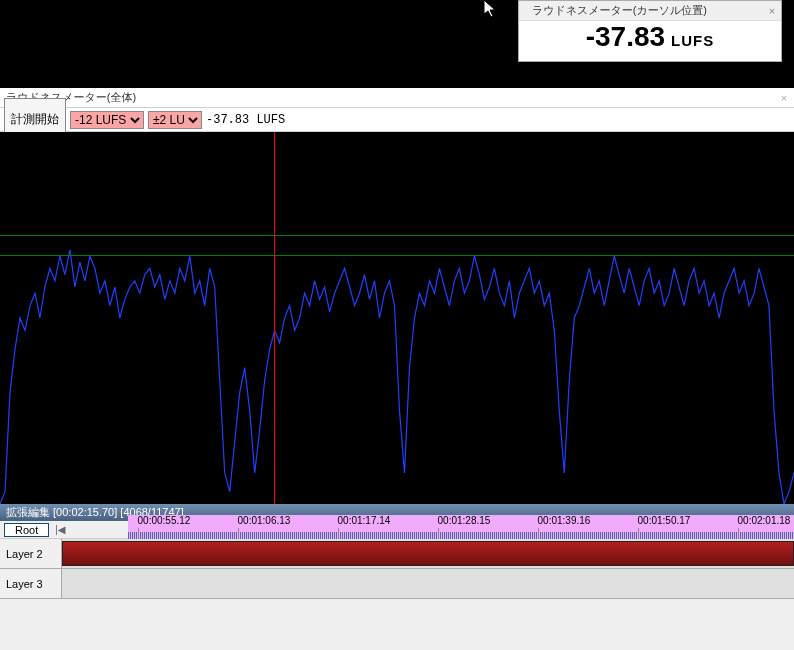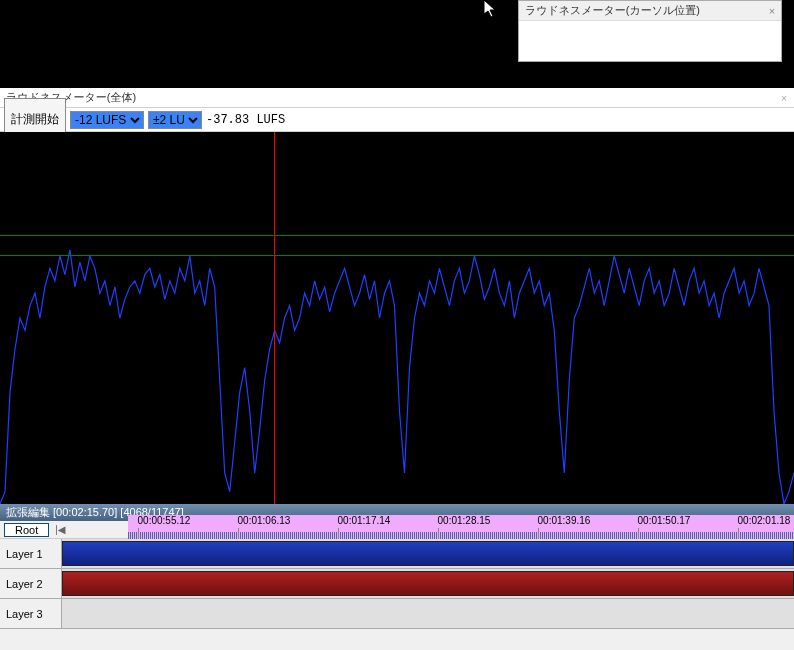--- a/index.html
+++ b/index.html
@@ -4,21 +4,21 @@
 <style>
 * { margin: 0; padding: 0; box-sizing: border-box; font-family: "Meiryo", "MS Gothic", sans-serif; }
 body { background: #000; width: 794px; height: 650px; overflow: hidden; position: relative; }
 
 .cursor-meter {
   position: absolute; top: 0; right: 12px; width: 264px; height: 62px;
   background: #fff; border: 1px solid #aaa;
 }
 .cursor-meter .title-bar {
   height: 20px; background: #f0f0f0; border-bottom: 1px solid #ddd;
-  display: flex; align-items: center; padding-left: 6px; font-size: 11px; color: #333;
+  display: flex; align-items: center; padding-left: 13px; font-size: 11px; color: #333;
 }
 .cursor-meter .close-x {
   margin-left: auto; width: 18px; text-align: center; color: #888; cursor: default;
 }
 .cursor-meter .value {
   display: flex; align-items: baseline; justify-content: center; height: 42px;
 }
 .cursor-meter .value .num { font-size: 28px; font-weight: bold; color: #000; }
 .cursor-meter .value .unit { font-size: 15px; font-weight: bold; color: #000; margin-left: 6px; letter-spacing: 1px; }
 
@@ -30,21 +30,21 @@
   display: flex; align-items: center; padding-left: 6px; font-size: 11px; color: #333;
 }
 .overall-title .close-x { margin-left: auto; width: 20px; text-align: center; color: #aaa; }
 
 .toolbar {
   position: absolute; top: 108px; left: 0; width: 794px; height: 24px;
   background: #fff; border-bottom: 1px solid #d0d0d0;
   display: flex; align-items: center; gap: 4px; padding-left: 4px; font-size: 12px;
 }
 .toolbar .btn { border: 1px solid #888; background: #f5f5f5; padding: 12px 6px; font-size: 12px; }
-.toolbar select { border: 1px solid #888; font-size: 12px; height: 18px; background: #3b82f6; }
+.toolbar select { border: 1px solid #888; font-size: 12px; height: 18px; background: #fca5a5; }
 .toolbar .readout { margin-left: 0; font-size: 12px; color: #000; font-family: Liberation Mono, monospace; }
 
 .waveform-area {
   position: absolute; top: 132px; left: 0; width: 794px; height: 372px;
   background: #000;
 }
 .waveform-area svg { width: 100%; height: 100%; }
 
 .green-line-1 { position: absolute; top: 235px; left: 0; width: 794px; height: 1px; background: #008000; }
 .green-line-2 { position: absolute; top: 255px; left: 0; width: 794px; height: 1px; background: #008000; }
@@ -80,20 +80,24 @@
 .clip-blue { background: linear-gradient(#2040c0, #102080); }
 .clip-red { background: linear-gradient(#b02020, #701010); }
 </style>
 </head>
 <body>
 
 <div class="cursor-meter">
   <div class="title-bar">
     <span>ラウドネスメーター(カーソル位置)</span>
     <span class="close-x">×</span>
+  </div>
+  <div class="value">
+    <span class="num">-37.83</span>
+    <span class="unit">LUFS</span>
   </div>
 </div>
 
 <svg class="mouse-cursor" width="16" height="20" viewBox="0 0 16 20">
   <path d="M0,0 L0,14 L4,11 L7,17 L9,16 L6,10 L11,10 Z" fill="#fff" stroke="#000" stroke-width="1"></path>
 </svg>
 
 <div class="overall-title">
   <span>ラウドネスメーター(全体)</span>
   <span class="close-x">×</span>
@@ -132,26 +136,20 @@
     <div class="tick" style="left: 10px;">00:00:55.12</div>
         <div class="tick" style="left: 110px;">00:01:06.13</div>
         <div class="tick" style="left: 210px;">00:01:17.14</div>
         <div class="tick" style="left: 310px;">00:01:28.15</div>
         <div class="tick" style="left: 410px;">00:01:39.16</div>
         <div class="tick" style="left: 510px;">00:01:50.17</div>
         <div class="tick" style="left: 610px;">00:02:01.18</div>
       </div>
   </div>
   <div class="tl-layer">
-    <div class="label">Layer 1</div>
-    <div class="track">
-        <div class="clip clip-blue"></div>
-      </div>
-  </div>
-  <div class="tl-layer">
     <div class="label">Layer 2</div>
     <div class="track">
         <div class="clip clip-red"></div>
       </div>
   </div>
   <div class="tl-layer">
     <div class="label">Layer 3</div>
     <div class="track"></div>
   </div>
 </div>

